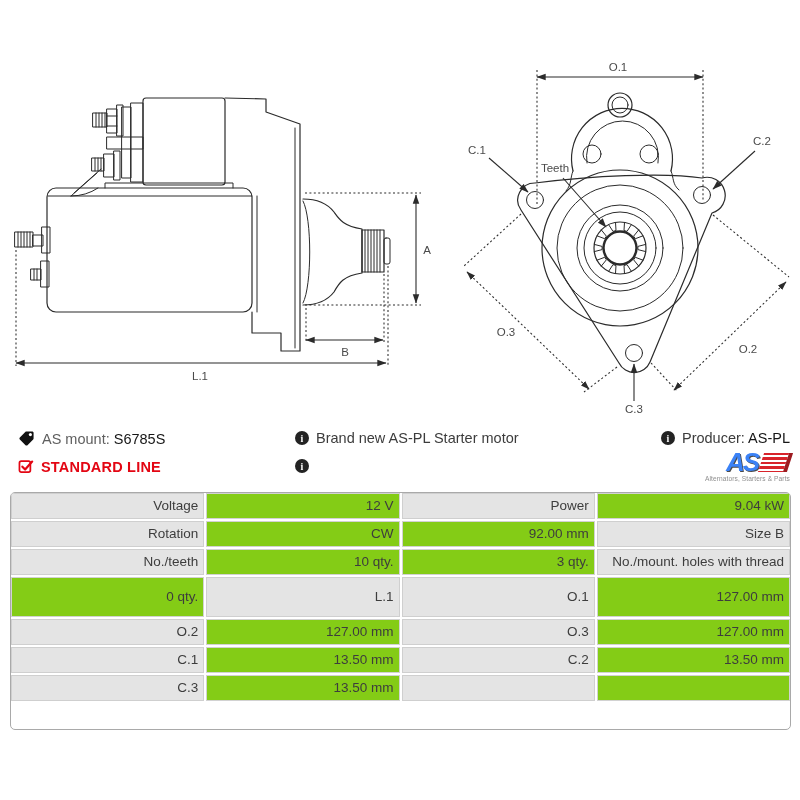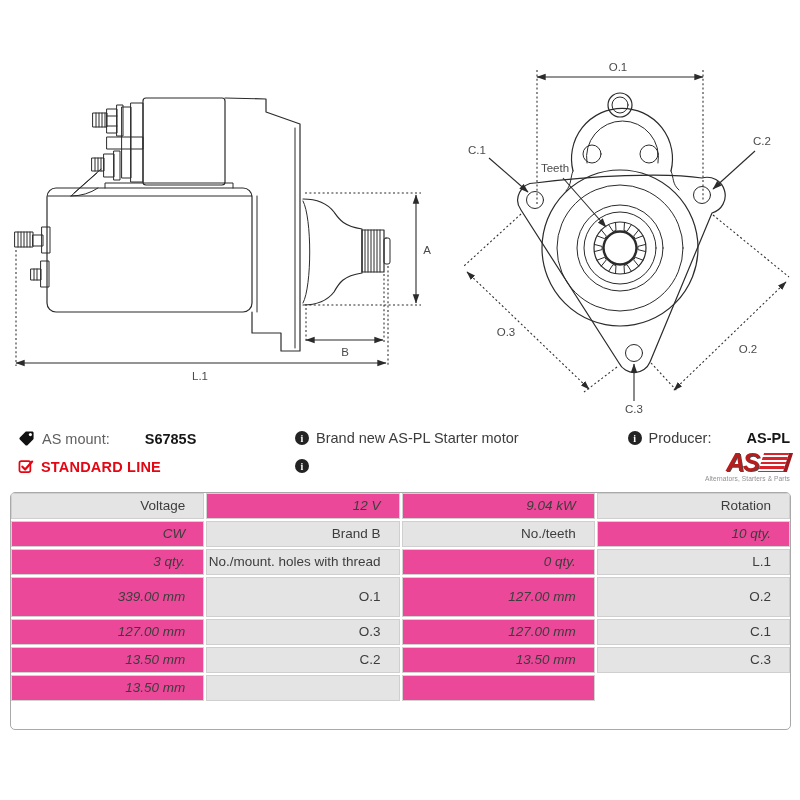--- a/index.html
+++ b/index.html
@@ -8,45 +8,45 @@
   
   .drawing{position:absolute;left:0;top:0;width:800px;height:422px;}
   .drawing text{font-family:"Liberation Sans",sans-serif;font-size:11.5px;fill:#4a4a4a;}
   .ln{stroke:#2b2b2b;stroke-width:1.2;fill:none;stroke-linejoin:round;stroke-linecap:round;}
   .thin{stroke-width:1;}
   .dot{stroke:#2b2b2b;stroke-width:1.05;fill:none;stroke-dasharray:2 2.4;stroke-linecap:butt;}
   .dim{stroke:#2b2b2b;stroke-width:1.1;fill:none;}
   
   .inforow{position:absolute;display:flex;align-items:center;gap:7px;font-size:14.5px;white-space:nowrap;}
   .inforow .muted{color:#5f5f5f;}
-  .inforow b{color:#161616;font-weight:bold;margin-left:31px;}
+  .inforow b{color:#161616;font-weight:normal;}
   .red-bold{color:#e30613;font-weight:bold;letter-spacing:.2px;}
   .iicon{display:inline-flex;align-items:center;justify-content:center;width:14px;height:14px;
          border-radius:50%;background:#232323;color:#fff;font-size:10px;font-weight:bold;
          font-family:"Liberation Serif",serif;flex:0 0 auto;}
   .txt-dark{color:#3c3c3c;}
   
   .logo{position:absolute;right:10px;top:449px;text-align:right;}
   .logo-row{display:flex;align-items:flex-end;justify-content:flex-end;height:24px;}
-  .logo-as{font-style:italic;font-weight:bold;font-size:26px;line-height:22px;color:#b91c1c;
+  .logo-as{font-style:italic;font-weight:bold;font-size:26px;line-height:22px;color:#3b82f6;
            letter-spacing:-2px;text-shadow:1px 1px 0 #4a4a4a;}
   .logo-stripes{display:inline-block;width:25px;height:19px;margin-left:3px;margin-bottom:1px;
                 background:repeating-linear-gradient(#d8232a 0 2.4px,#ffffff 2.4px 4.4px);
                 border-right:4px solid #9d1b20;transform:skewX(-18deg);}
   .logo-tagline{font-size:6.6px;color:#8f8f8f;margin-top:2px;letter-spacing:.1px;}
   
   .spec-table{position:absolute;left:10px;top:492px;width:779px;border:1px solid #a9a9a9;
               border-radius:5px;overflow:hidden;background:#fff;display:grid;
               grid-template-columns:1fr 1fr 1fr 1fr;
               grid-template-rows:26px 26px 26px 40px 26px 26px 26px 26px;
               gap:2px;font-size:13.5px;}
-  .cell{display:flex;align-items:center;justify-content:flex-end;padding-right:18px;
+  .cell{display:flex;align-items:center;justify-content:flex-end;padding-right:5px;
         text-align:right;border:1px solid #d2d2d2;line-height:1.25;}
   .lab{background:#e4e4e4;border-color:#cfcfcf;}
-  .val{background:#ec4899;font-style:italic;}
+  .val{background:#84cc16;}
 </style>
 </head>
 <body>
 
 <div class="canvas">
 
   <svg class="drawing" viewBox="0 0 800 422" xmlns="http://www.w3.org/2000/svg">
     <defs>
       <marker id="ah" viewBox="0 0 10 8" refX="9" refY="4" markerWidth="9" markerHeight="7" orient="auto-start-reverse">
         <path d="M0,0.6 L9.6,4 L0,7.4 Z" fill="#2b2b2b"></path>
@@ -183,35 +183,36 @@
     <div class="logo-row">
       <span class="logo-as">AS</span>
       <span class="logo-stripes"></span>
     </div>
     <div class="logo-tagline">Alternators, Starters &amp; Parts</div>
   </div>
 
   <div class="spec-table">
     <div class="cell lab">Voltage</div>
     <div class="cell val">12 V</div>
+    <div class="cell lab">Power</div>
     <div class="cell val">9.04 kW</div>
 
     <div class="cell lab">Rotation</div>
     <div class="cell val">CW</div>
-
-    <div class="cell lab">Brand B</div>
+    <div class="cell val">92.00 mm</div>
+
+    <div class="cell lab">Size B</div>
     <div class="cell lab">No./teeth</div>
     <div class="cell val">10 qty.</div>
 
     <div class="cell val">3 qty.</div>
     <div class="cell lab">No./mount. holes with thread</div>
     <div class="cell val">0 qty.</div>
 
     <div class="cell lab">L.1</div>
-    <div class="cell val">339.00 mm</div>
     <div class="cell lab">O.1</div>
     <div class="cell val">127.00 mm</div>
 
     <div class="cell lab">O.2</div>
     <div class="cell val">127.00 mm</div>
     <div class="cell lab">O.3</div>
     <div class="cell val">127.00 mm</div>
 
     <div class="cell lab">C.1</div>
     <div class="cell val">13.50 mm</div>

